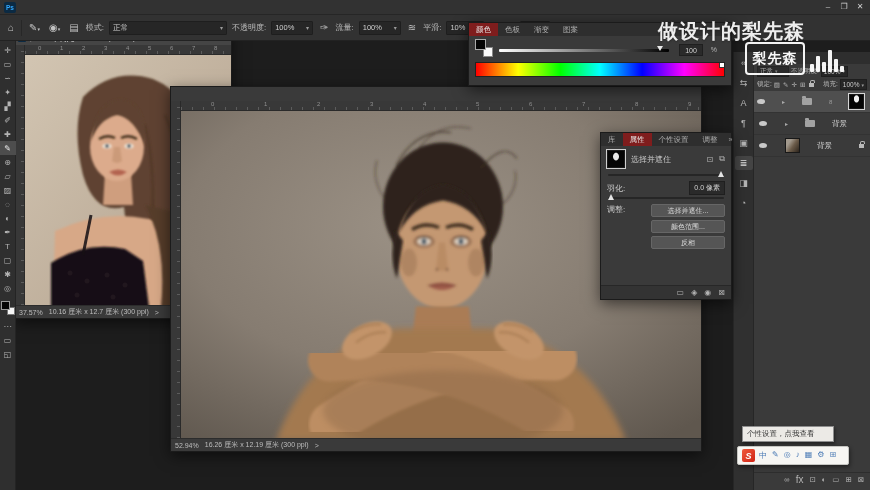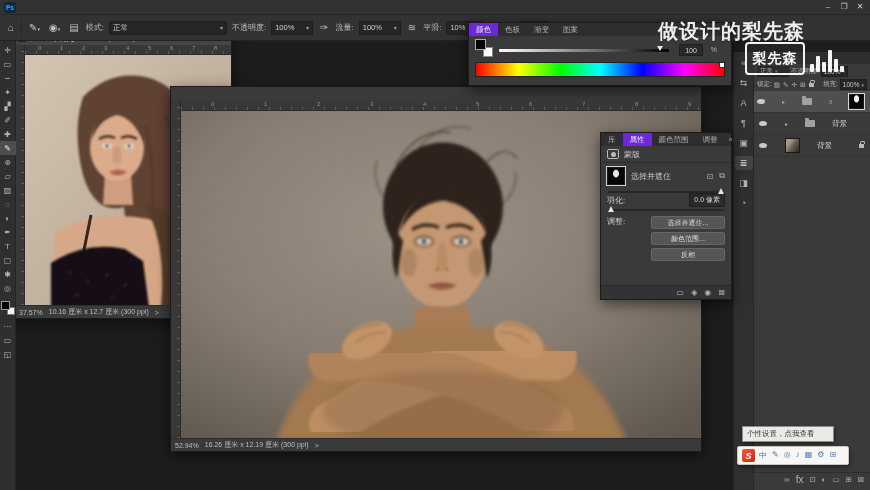--- a/index.html
+++ b/index.html
@@ -53,21 +53,21 @@
   .rulerV { position:absolute; background:#383838; border-right:1px solid #2a2a2a;}
   .rulerV::after{ content:""; position:absolute; top:0; bottom:0; right:0; width:3px;
     background:repeating-linear-gradient(0deg,#5c5c5c 0 1px,transparent 1px 11px);}
   .sbar { position:absolute; left:0; right:0; bottom:0; height:13px; background:#3a3a3a;
     border-top:1px solid #2c2c2c; display:flex; align-items:center; gap:6px; font-size:7px; color:#bdbdbd; padding:0 4px;}
   .canvas { position:absolute; background:#252525; overflow:hidden;}
 
   
   .ptabs { height:13px; background:#2e2e2e; display:flex; align-items:center; font-size:7.5px; color:#b0b0b0;}
   .ptabs .ptab { padding:0 7px; height:13px; line-height:13px; white-space:nowrap;}
-  .ptabs .ptab.active { background:#6d28d9; color:#e6e6e6;}
+  .ptabs .ptab.active { background:#7f1d1d; color:#e6e6e6;}
   .ptabs .pmore { margin-left:auto; padding:0 4px; color:#9a9a9a; font-size:7px;}
 
   .colorpanel { left:468px; top:22px; width:264px; height:64px; z-index:35;}
   .spectrum { position:absolute; left:6px; right:6px; top:39px; height:15px; border:1px solid #222;
     background:linear-gradient(90deg,#ff0000,#ffff00 17%,#00ff00 34%,#00ffff 50%,#0000ff 67%,#ff00ff 84%,#ff0000);}
   .spectrum .corner { position:absolute; right:0; top:0; width:5px; height:5px; background:#fff; border-left:1px solid #333; border-bottom:1px solid #333;}
   .lightline { position:absolute; left:30px; width:170px; top:26px; height:3px;
     background:linear-gradient(90deg,#ffffff,#000000); border-radius:1px;}
   .lthumb { position:absolute; top:-3px; width:0; height:0; border-left:3px solid transparent;
     border-right:3px solid transparent; border-top:5px solid #e8e8e8;}
@@ -406,41 +406,35 @@
       <span class="corner"></span>
     </div>
   </div>
 
   <div class="abs win propspanel">
     <div class="ptabs">
       <span style="display:flex">
 
       <span class="ptab">库</span>
           <span class="ptab active">属性</span>
-          <span class="ptab">颜色范围</span>
+          <span class="ptab">个性设置</span>
           <span class="ptab">调整</span>
         </span>
       <span class="pmore">»</span>
-    </div>
-    <div class="prow" style="height:17px;border-bottom:1px solid #2e2e2e;gap:5px">
-      <span style="width:12px;height:10px;border:1px solid #bbb;border-radius:2px;display:inline-flex;align-items:center;justify-content:center">
-        <span style="width:5px;height:5px;border-radius:50%;background:#bbb"></span>
-        </span>
-      <span>蒙版</span>
     </div>
     <div class="prow" style="height:26px;gap:6px">
       <span class="maskthumb"></span>
       <span>选择并遮住</span>
       <span style="margin-left:auto;font-size:8px;color:#b5b5b5">⊡</span>
       <span style="font-size:8px;color:#b5b5b5">⧉</span>
     </div>
     <div class="sl">
         <span class="th" style="right:0"></span>
       </div>
-    <div class="prow" style="height:14px;">
+    <div class="prow" style="height:14px;margin-top:5px">
       <span>羽化:</span>
       <span class="valbox">0.0 像素</span>
     </div>
     <div class="sl">
         <span class="th" style="left:0"></span>
       </div>
     <div class="prow" style="height:12px;margin-top:4px">
       <span>调整:</span>
     </div>
     <button class="pbtn" style="margin-top:-11px">选择并遮住...</button>

